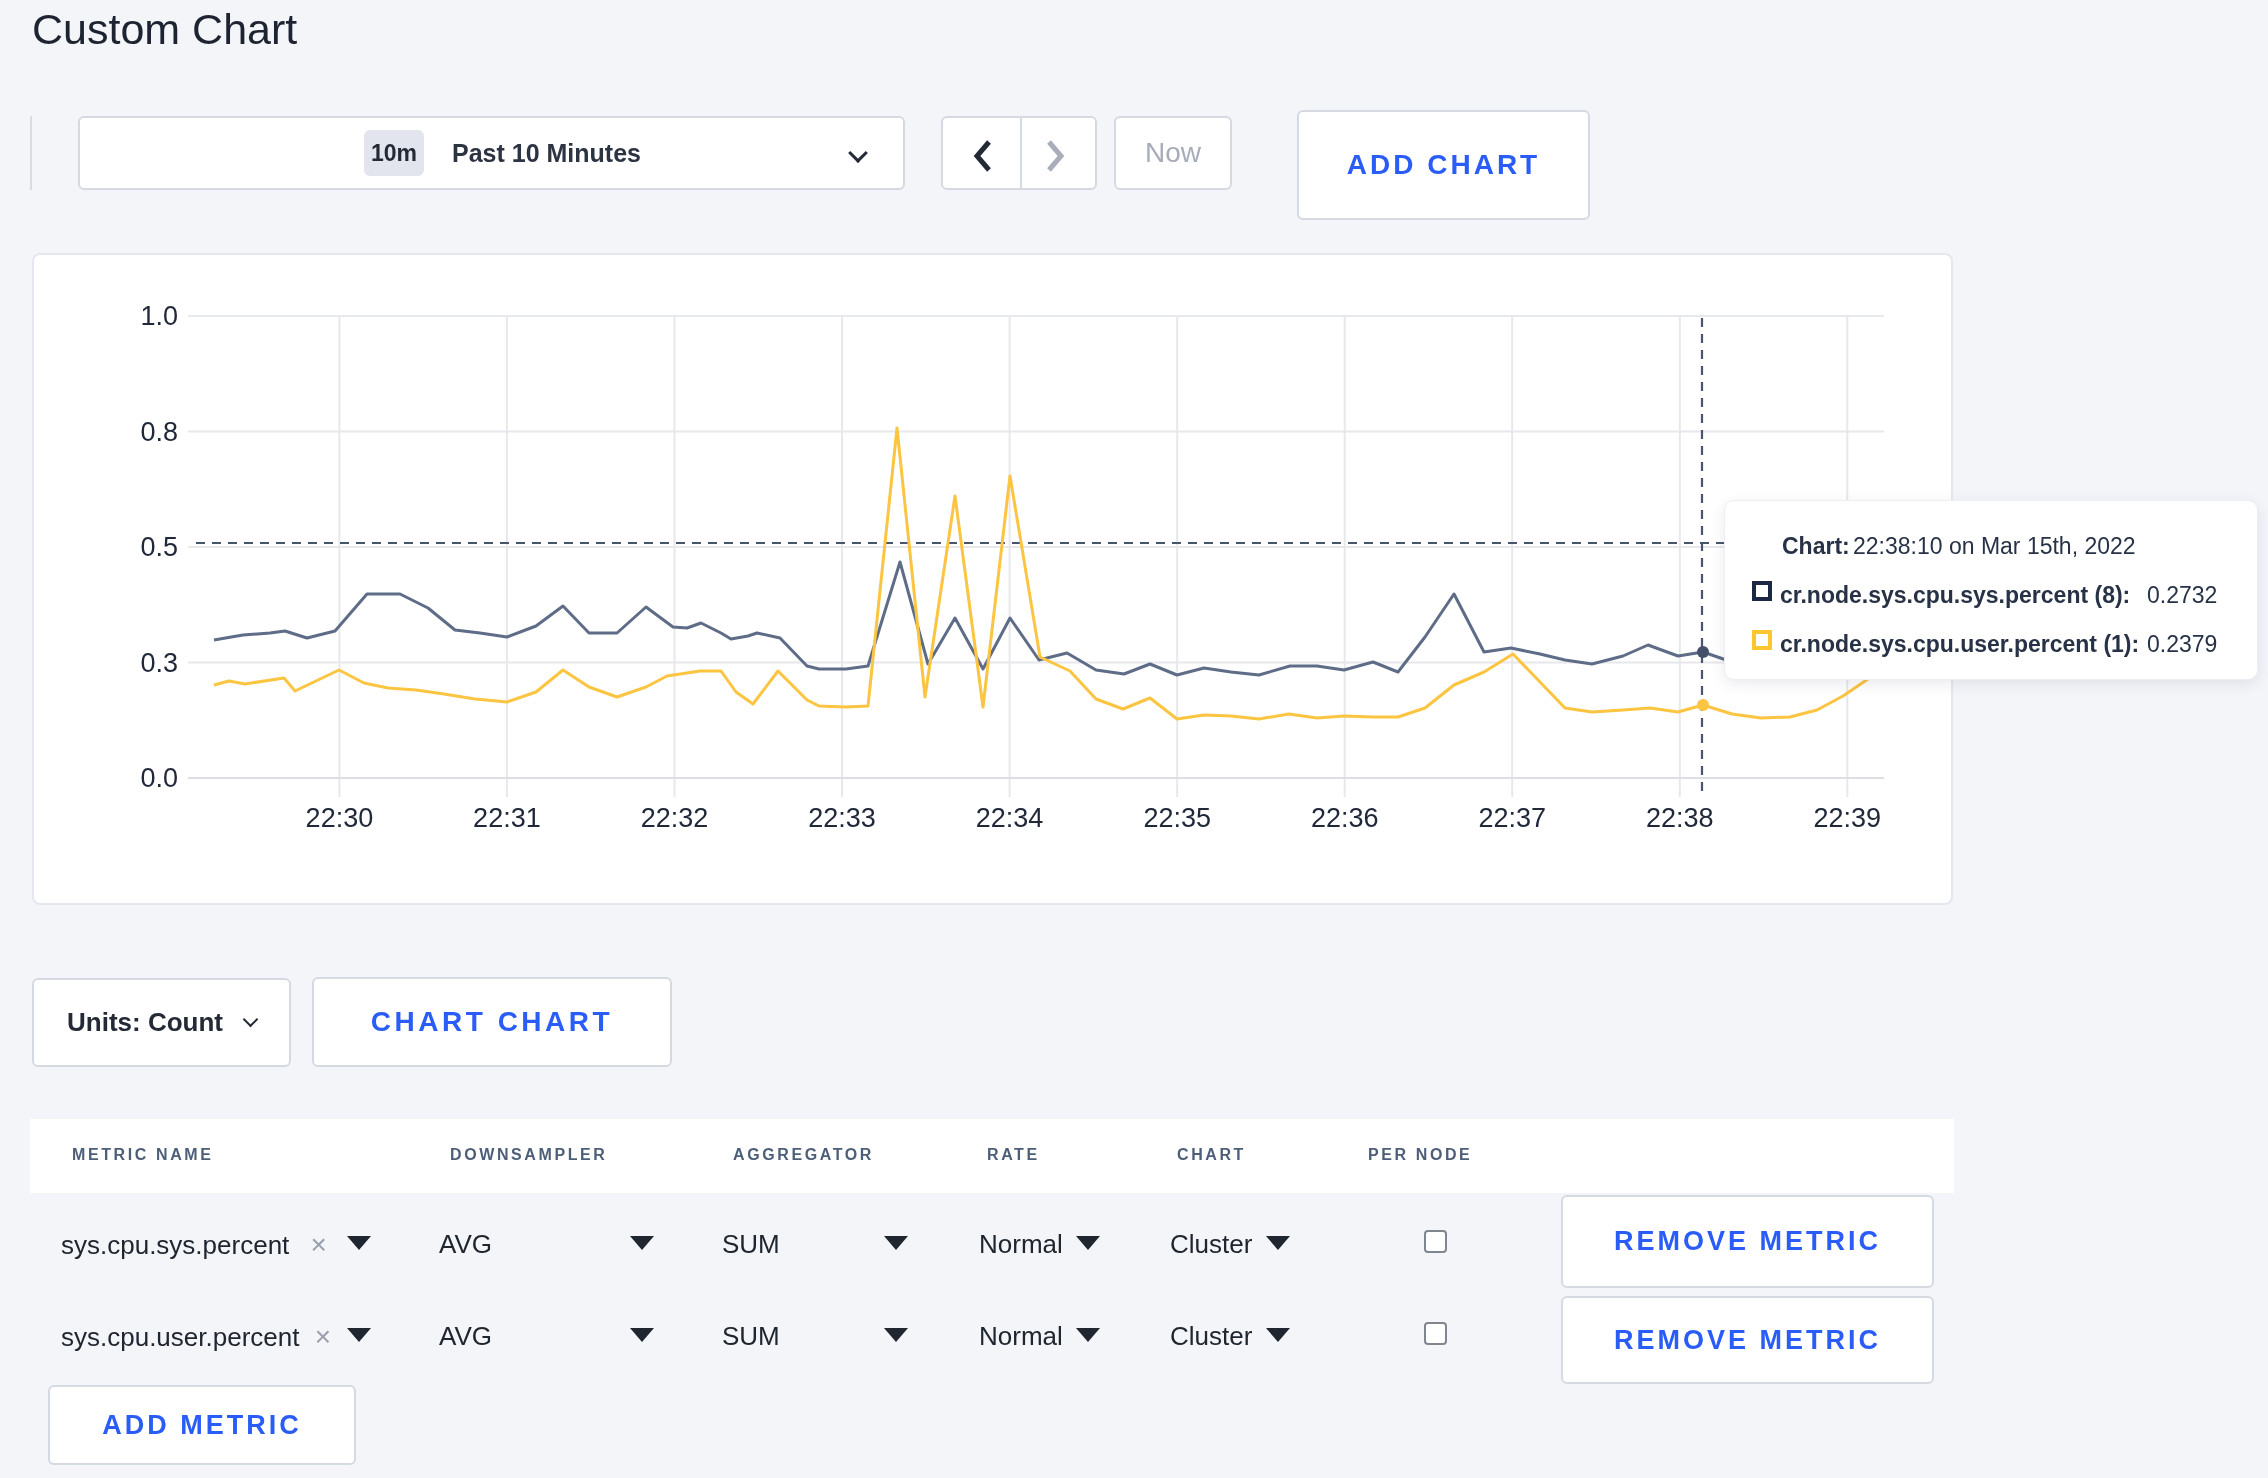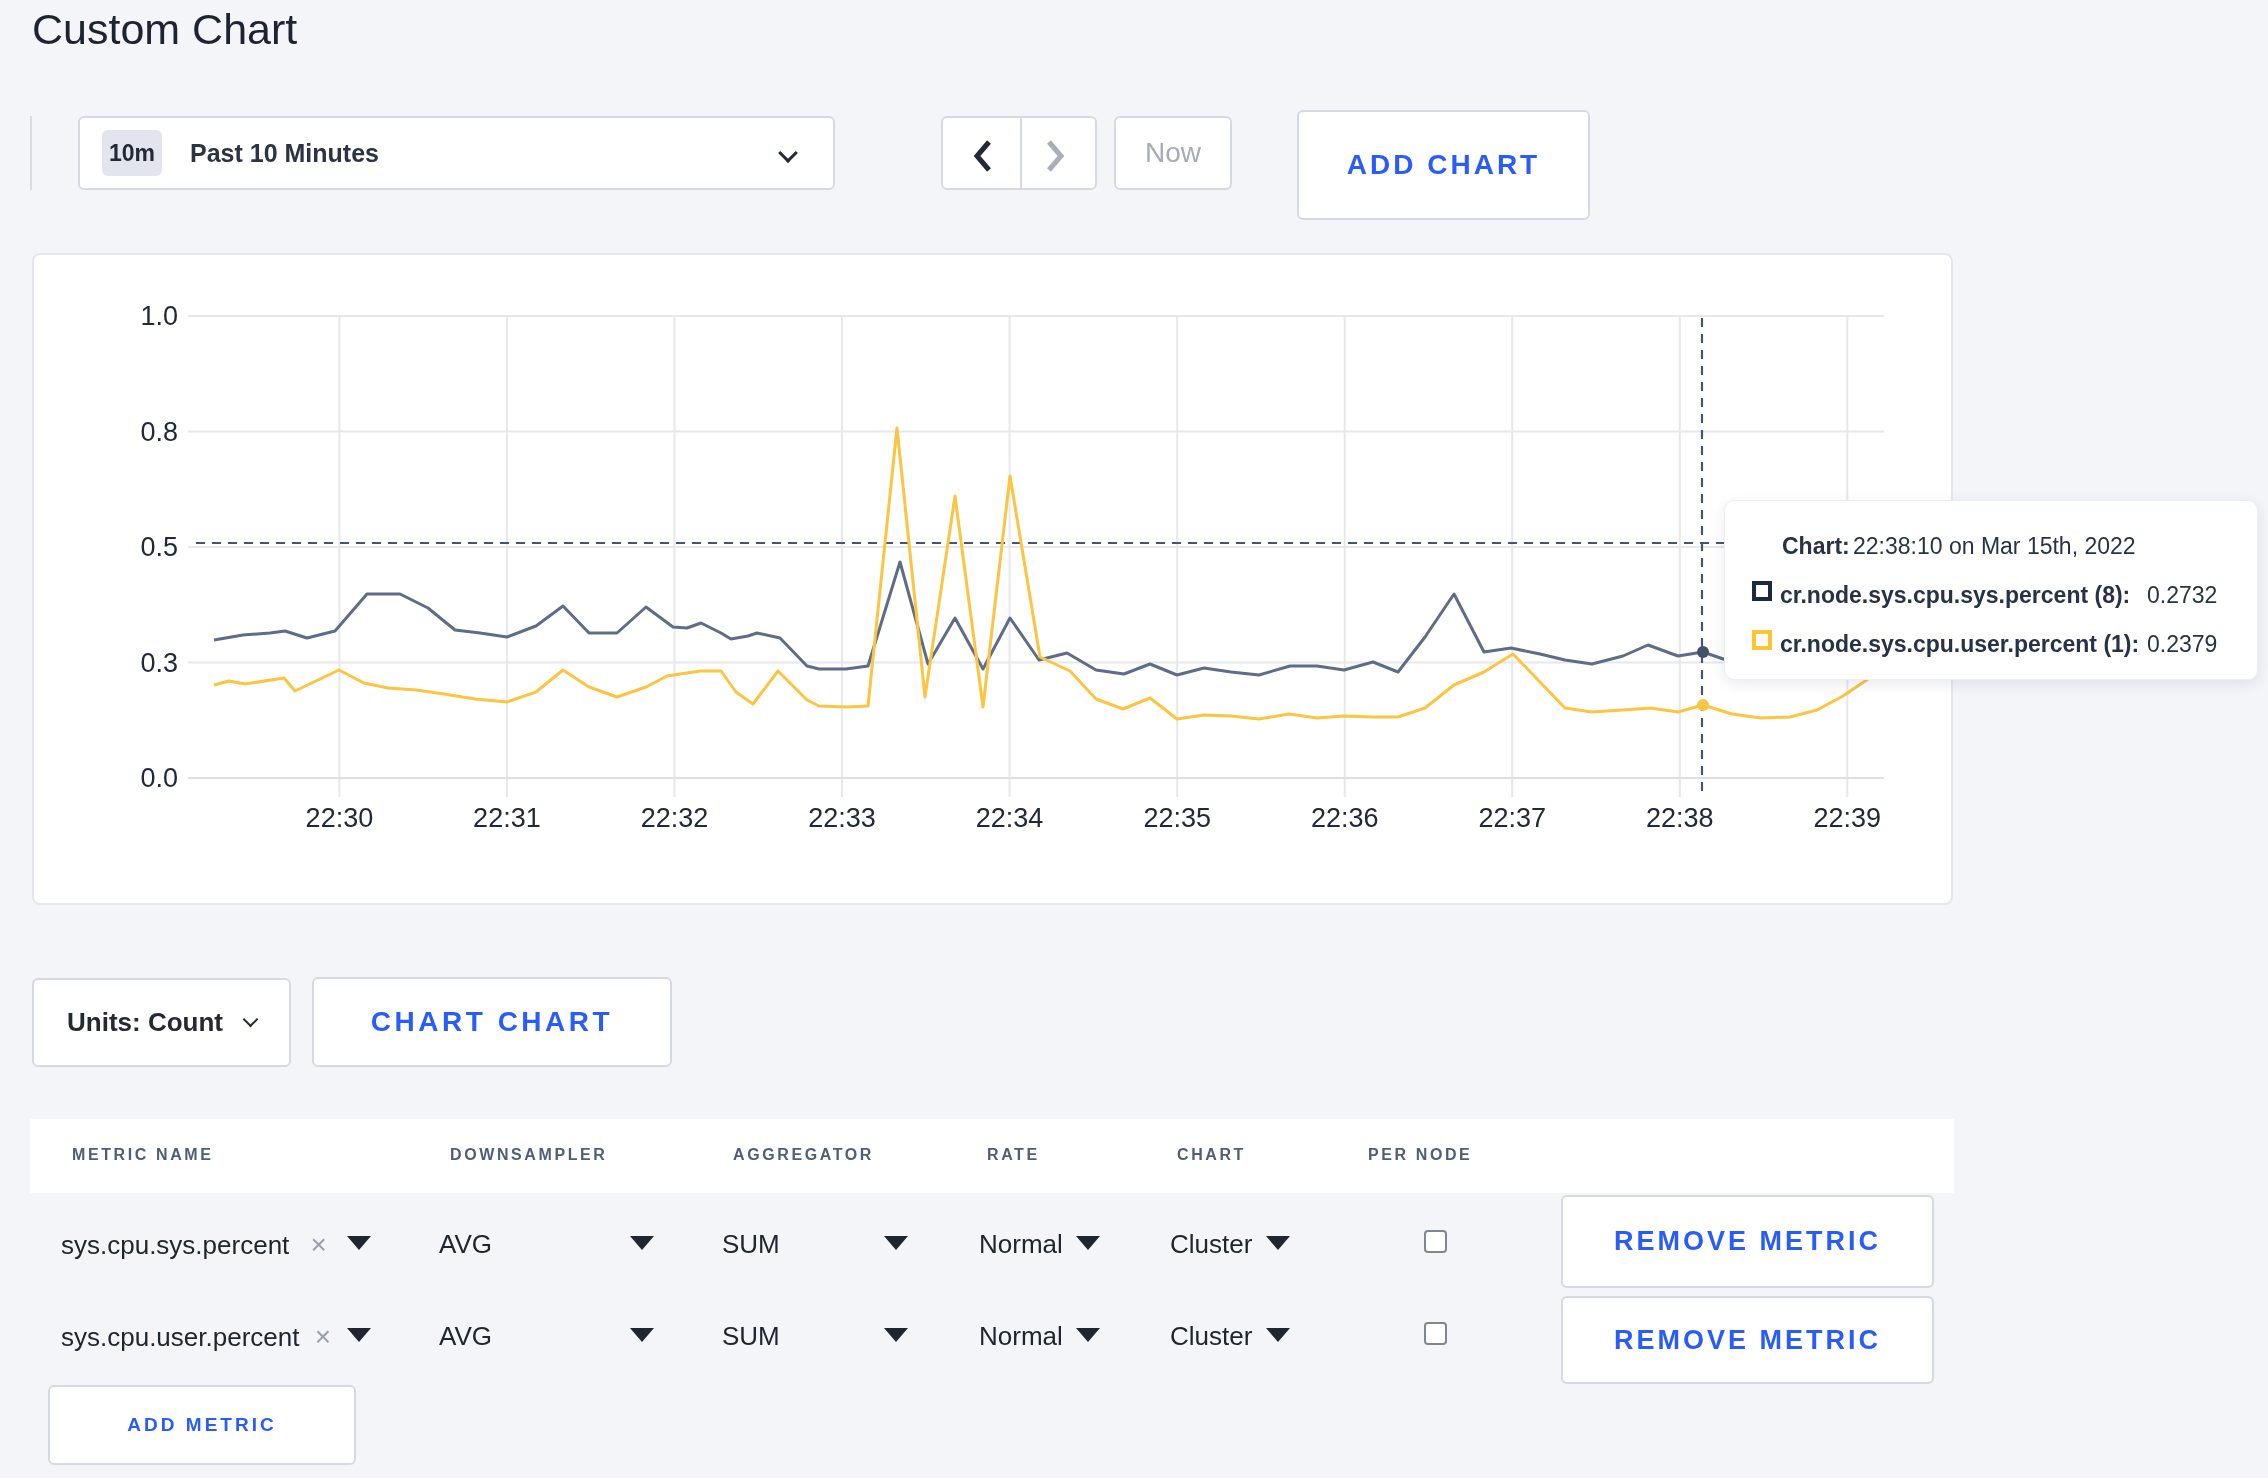--- a/index.html
+++ b/index.html
@@ -14,21 +14,21 @@
 border-right:12px solid transparent;border-top:14px solid #20262f}
 .hdr{position:absolute;font-size:16px;font-weight:bold;letter-spacing:2.6px;color:#4d5e78}
 .cell{position:absolute;font-size:26px;color:#20262f}
 .x{color:#9aa0ab;font-size:28px}
 </style></head>
 <body>
 
 <div class="abs" style="left:32px;top:5px;font-size:43px;color:#1d2330">Custom Chart</div>
 
 <div class="abs" style="left:30px;top:116px;width:2px;height:74px;background:#d9dce3"></div>
-<div class="btn" style="left:78px;top:116px;width:757px;height:74px;justify-content:flex-start">
+<div class="btn" style="left:78px;top:116px;width:827px;height:74px;justify-content:center">
   <div style="margin-left:22px;width:60px;height:46px;background:#e2e5ee;border-radius:6px;
        display:flex;align-items:center;justify-content:center;font-size:23px;font-weight:bold">10m</div>
   <div style="margin-left:28px;font-size:25px;font-weight:bold;color:#2c3342">Past 10 Minutes</div>
   <div class="chev" style="position:absolute;right:38px;top:28px"></div>
 </div>
 <div class="btn" style="left:941px;top:116px;width:156px;height:74px">
   <div style="position:absolute;left:77px;top:0;width:2px;height:70px;background:#d5d9e1"></div>
   <svg width="28" height="40" viewBox="0 0 28 40" style="position:absolute;left:26px;top:18px">
     <polyline points="20,6 8,20 20,34" fill="none" stroke="#242a35" stroke-width="5"></polyline>
     </svg>
@@ -142,14 +142,14 @@
 <span class="tri abs" style="left:1076px;top:1328px"></span>
 <div class="cell" style="left:1170px;top:1321px">Cluster</div>
 <span class="tri abs" style="left:1266px;top:1328px"></span>
 <div class="abs" style="left:1424px;top:1322px;width:23px;height:23px;background:#fff;
      border:2px solid #80868f;border-radius:4px"></div>
 <div class="btn" style="left:1561px;top:1296px;width:373px;height:88px">
   <span class="bluetxt" style="font-size:27px">REMOVE METRIC</span>
   </div>
 
 <div class="btn" style="left:48px;top:1385px;width:308px;height:80px">
-  <span class="bluetxt" style="font-size:19px">ADD METRIC</span>
+  <span class="bluetxt" style="font-size:27px">ADD METRIC</span>
   </div>
 
 </body></html>

